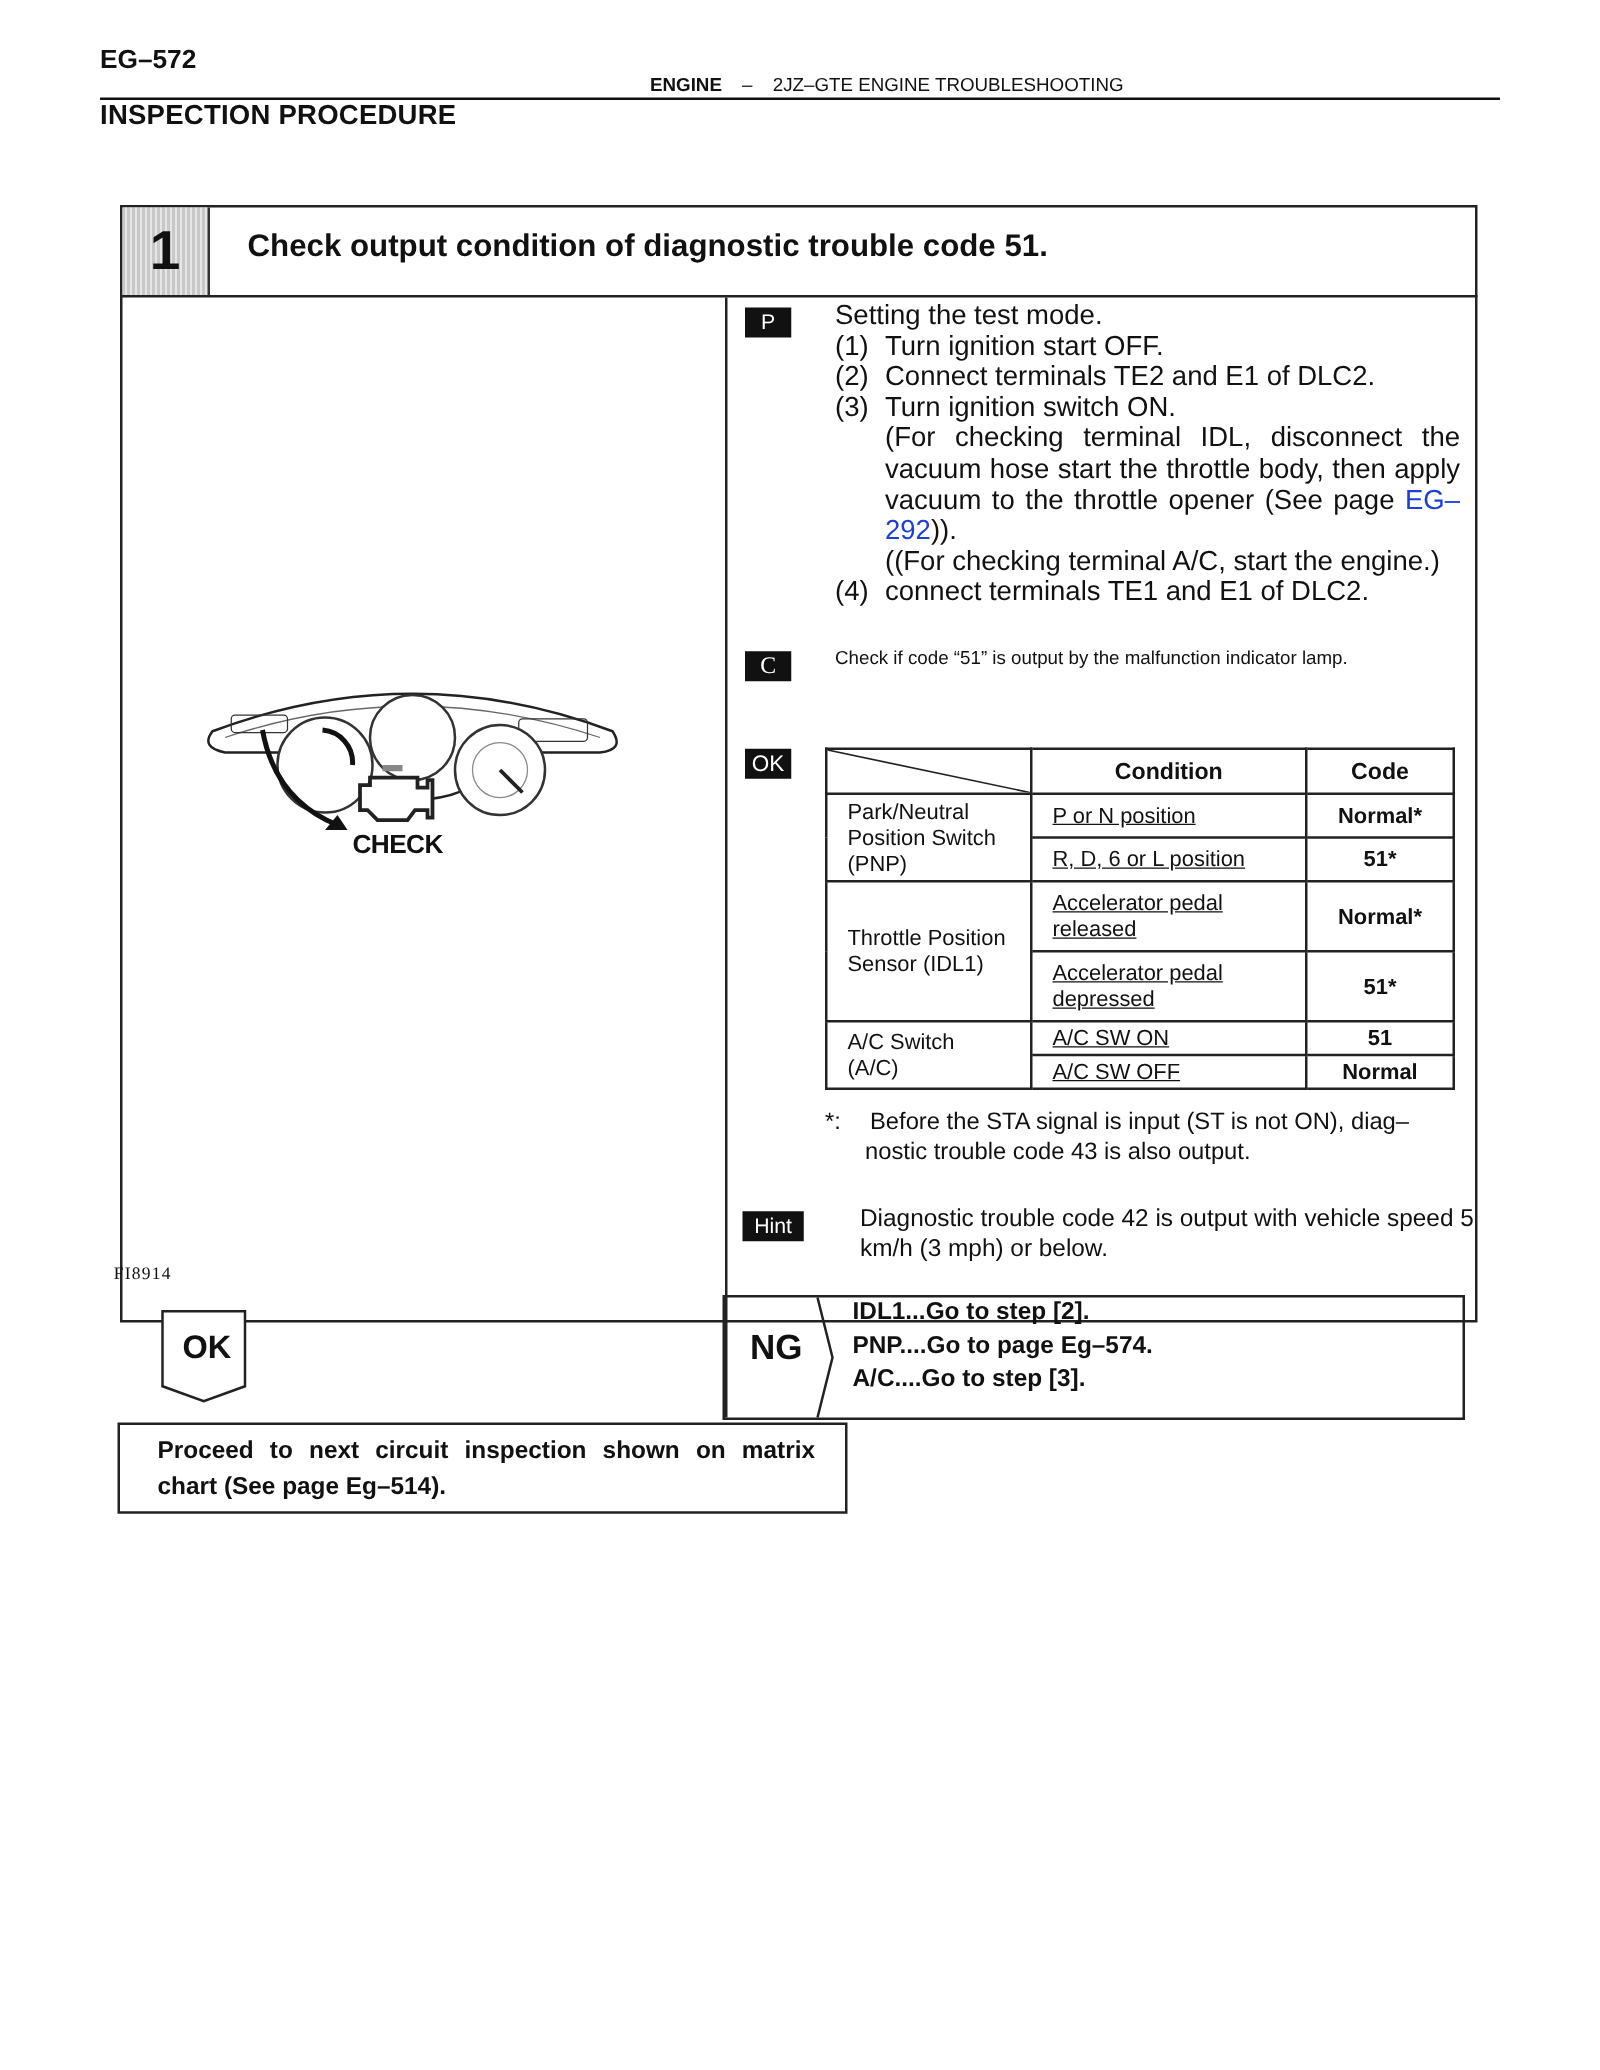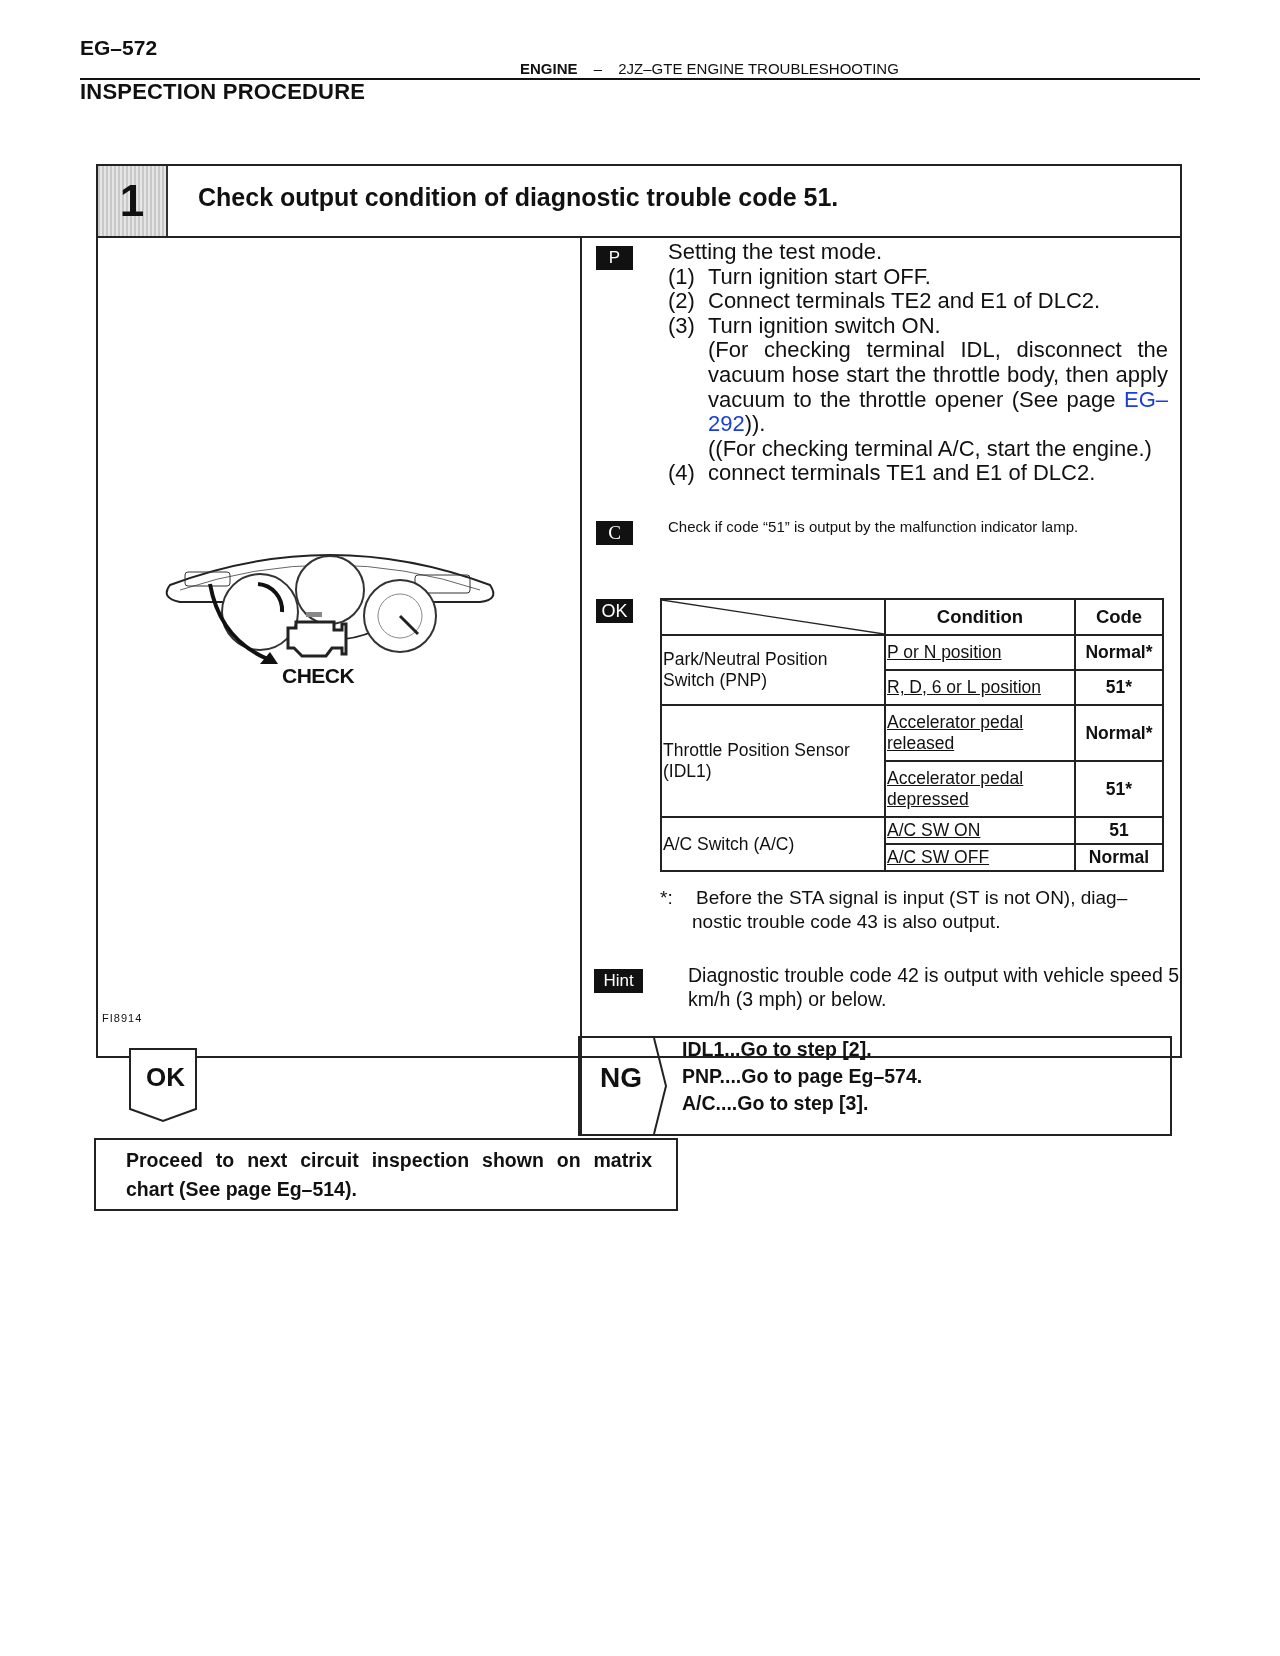--- a/index.html
+++ b/index.html
@@ -26,33 +26,33 @@
   .hint-badge { left: 594px; top: 969px; width: 49px; font-size: 17px; }
 
   .ptext { left: 668px; top: 240px; width: 500px; font-size: 22px; line-height: 24.6px; }
   .ptext .row { display: flex; }
   .ptext .n { width: 40px; flex: none; }
   .ptext .indent { padding-left: 40px; text-align: justify; }
   .link { color: #1a3fd6; }
   .ctext { left: 668px; top: 514px; width: 500px; font-size: 15px; line-height: 26px; }
 
   table.cond { position: absolute; left: 660px; top: 598px; width: 504px; border-collapse: collapse; font-size: 17.5px; }
-  table.cond td, table.cond th { border: 2px solid #222; padding: 2px 1px; vertical-align: middle; }
+  table.cond td, table.cond th { border: 2px solid #222; padding: 2px 16px; vertical-align: middle; }
   table.cond th { font-weight: bold; font-size: 18.5px; height: 30px; }
   table.cond td.code { text-align: center; font-weight: bold; width: 84px; }
   table.cond td.cond-cell { width: 186px; text-decoration: underline; }
   .diag-cell { position: relative; padding: 0 !important; }
   .diag-cell svg { position: absolute; left: 0; top: 0; width: 100%; height: 100%; }
 
   .footnote { left: 660px; top: 886px; width: 510px; font-size: 19px; line-height: 24px; }
   .footnote .mark { display: inline-block; width: 36px; }
   .footnote .cont { padding-left: 32px; }
   .hinttext { left: 688px; top: 963px; width: 510px; font-size: 19.5px; line-height: 24px; }
 
-  .fig-id { left: 102px; top: 1012px; font-size: 11px; letter-spacing: 1px; }
+  .fig-id { left: 91px; top: 1012px; font-size: 14px; letter-spacing: 1px; font-family: Liberation Serif, serif; }
   .ng-box { left: 578px; top: 1036px; width: 594px; height: 100px; border: 2px solid #222; border-top: 2px solid #222; box-sizing: border-box; }
   .ng-label { left: 600px; top: 1062px; font-size: 28px; font-weight: bold; }
   .ng-chev { left: 652px; top: 1036px; }
   .ng-lines { left: 682px; top: 1036px; font-size: 19.5px; font-weight: bold; line-height: 27px; }
 
   .ok-tag { left: 128px; top: 1047px; }
   .ok-label { left: 146px; top: 1062px; font-size: 26px; font-weight: bold; }
   .proceed-box { left: 94px; top: 1138px; width: 584px; height: 73px; border: 2px solid #222; box-sizing: border-box; }
   .proceed-text { left: 126px; top: 1146px; width: 526px; font-size: 19.5px; font-weight: bold; line-height: 29px; text-align: justify; }
 

